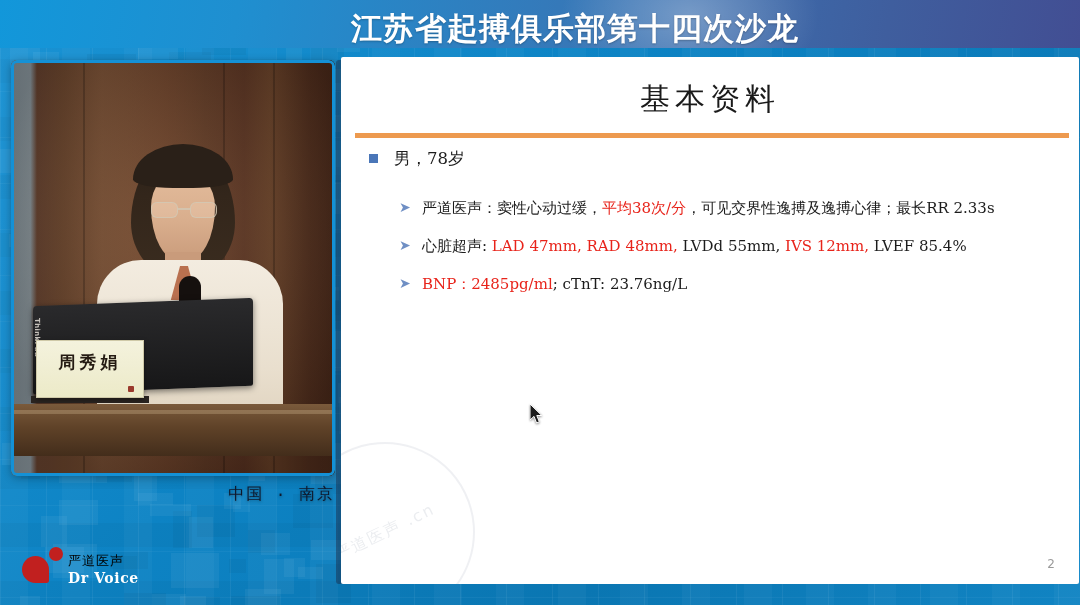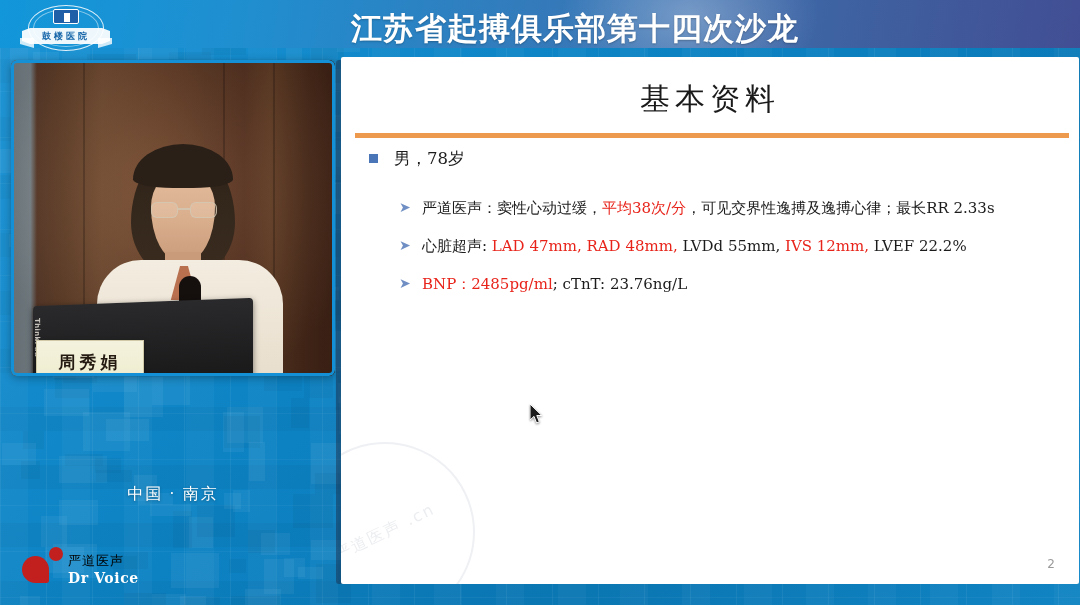--- a/index.html
+++ b/index.html
@@ -98,21 +98,21 @@
   }
   .emblem .tail{
     position:absolute; top:34px; width:14px; height:10px;
     background:rgba(255,255,255,.8);
   }
   .emblem .tail.l{ left:0;  clip-path:polygon(0 0,100% 0,100% 100%,0 60%); }
   .emblem .tail.r{ right:0; clip-path:polygon(0 0,100% 0,100% 60%,0 100%); }
 
   
   .video{
-    position:absolute; left:11px; top:60px; width:324px; height:316px;
+    position:absolute; left:11px; top:60px; width:324px; height:416px;
     border-radius:6px; overflow:hidden;
     background:#4a2f23;
     box-shadow:0 2px 8px rgba(0,0,0,.3);
   }
   .v-wall{
     position:absolute; inset:0;
     background:
       linear-gradient(90deg,
         #8c9aa2 0%, #94a1a8 6%,
         #6d4632 8%, #71492f 16%,
@@ -220,22 +220,22 @@
     background:rgba(255,230,190,.22);
   }
   .v-border{
     position:absolute; inset:0; border:3px solid #1491d6; border-radius:6px;
     pointer-events:none;
   }
 
   
   .venue{
     position:absolute; left:11px; top:484px; width:324px;
-    text-align:center; color:#ffffff;
-    font-family:Liberation Serif, serif;
+    text-align:right; color:#0f172a;
+    font-family:Liberation Mono, monospace;
     text-shadow:0 1px 3px rgba(0,0,0,.35);
   }
   .venue .city{ font-size:16px; letter-spacing:2px; }
   .venue .date{ font-size:16px; margin-top:13px; letter-spacing:.5px; }
 
   
   .drvoice{ position:absolute; left:22px; top:546px; width:140px; height:46px; }
   .drvoice .blob{
     position:absolute; left:0; top:10px; width:27px; height:27px;
     background:#c1201f; border-radius:50% 50% 8% 50%;
@@ -463,30 +463,20 @@
         <i class="dk" style="left: 12px; top: 247px; width: 17px; height: 16px;"></i>
         <i class="dk" style="left: 315px; top: 473px; width: 38px; height: 21px;"></i>
       </div>
   </div>
 
   <div class="header">
     <div class="glow"></div>
     <div class="header-title">江苏省起搏俱乐部第十四次沙龙</div>
   </div>
 
-  <div class="emblem">
-    <div class="ring"></div>
-    <div class="ring2"></div>
-    <div class="plaque"></div>
-    <div class="tail l"></div>
-    <div class="tail r"></div>
-    <div class="banner">
-      <span>鼓楼医院</span>
-    </div>
-  </div>
 
   <div class="video">
     <div class="v-wall"></div>
     <div class="v-panelline" style="left:72px"></div>
     <div class="v-panelline" style="left:212px"></div>
     <div class="v-panelline" style="left:262px"></div>
 
     <div class="v-head"></div>
     <div class="v-face"></div>
     <div class="v-hairfront"></div>
@@ -541,21 +531,21 @@
 
 
 
       <div class="b2">
         <span class="ar">➤</span>
         <span class="tx"><span class="blk">严道医声：窦性心动过缓，</span><span class="red">平均38次/分</span><span class="blk">，可见交界性逸搏及逸搏心律；最长RR 2.33s</span></span>
       </div>
 
       <div class="b2">
         <span class="ar">➤</span>
-        <span class="tx"><span class="blk">心脏超声: </span><span class="red">LAD 47mm, RAD 48mm, </span><span class="blk">LVDd 55mm, </span><span class="red">IVS 12mm, </span><span class="blk">LVEF 22.2%</span></span>
+        <span class="tx"><span class="blk">心脏超声: </span><span class="red">LAD 47mm, RAD 48mm, </span><span class="blk">LVDd 55mm, </span><span class="red">IVS 12mm, </span><span class="blk">LVEF 85.4%</span></span>
       </div>
 
       <div class="b2">
         <span class="ar">➤</span>
         <span class="tx"><span class="red">BNP：2485pg/ml</span><span class="blk">; cTnT: 23.76ng/L</span></span>
       </div>
 
     </div>
 
     <div class="pagenum">2</div>

